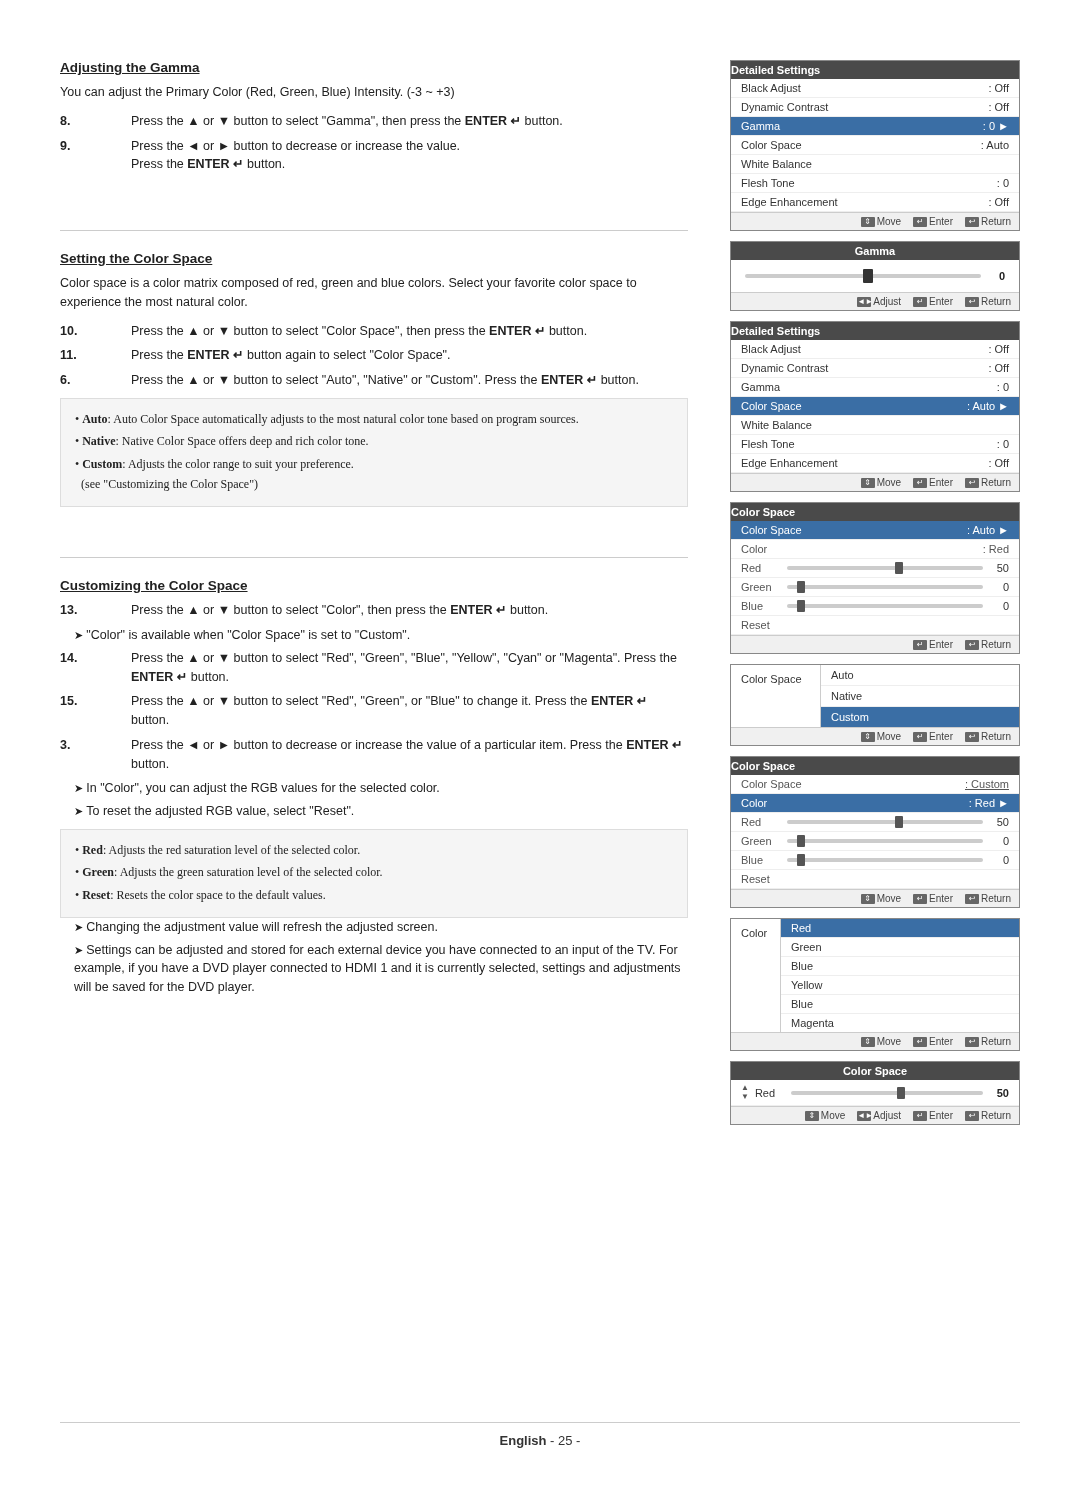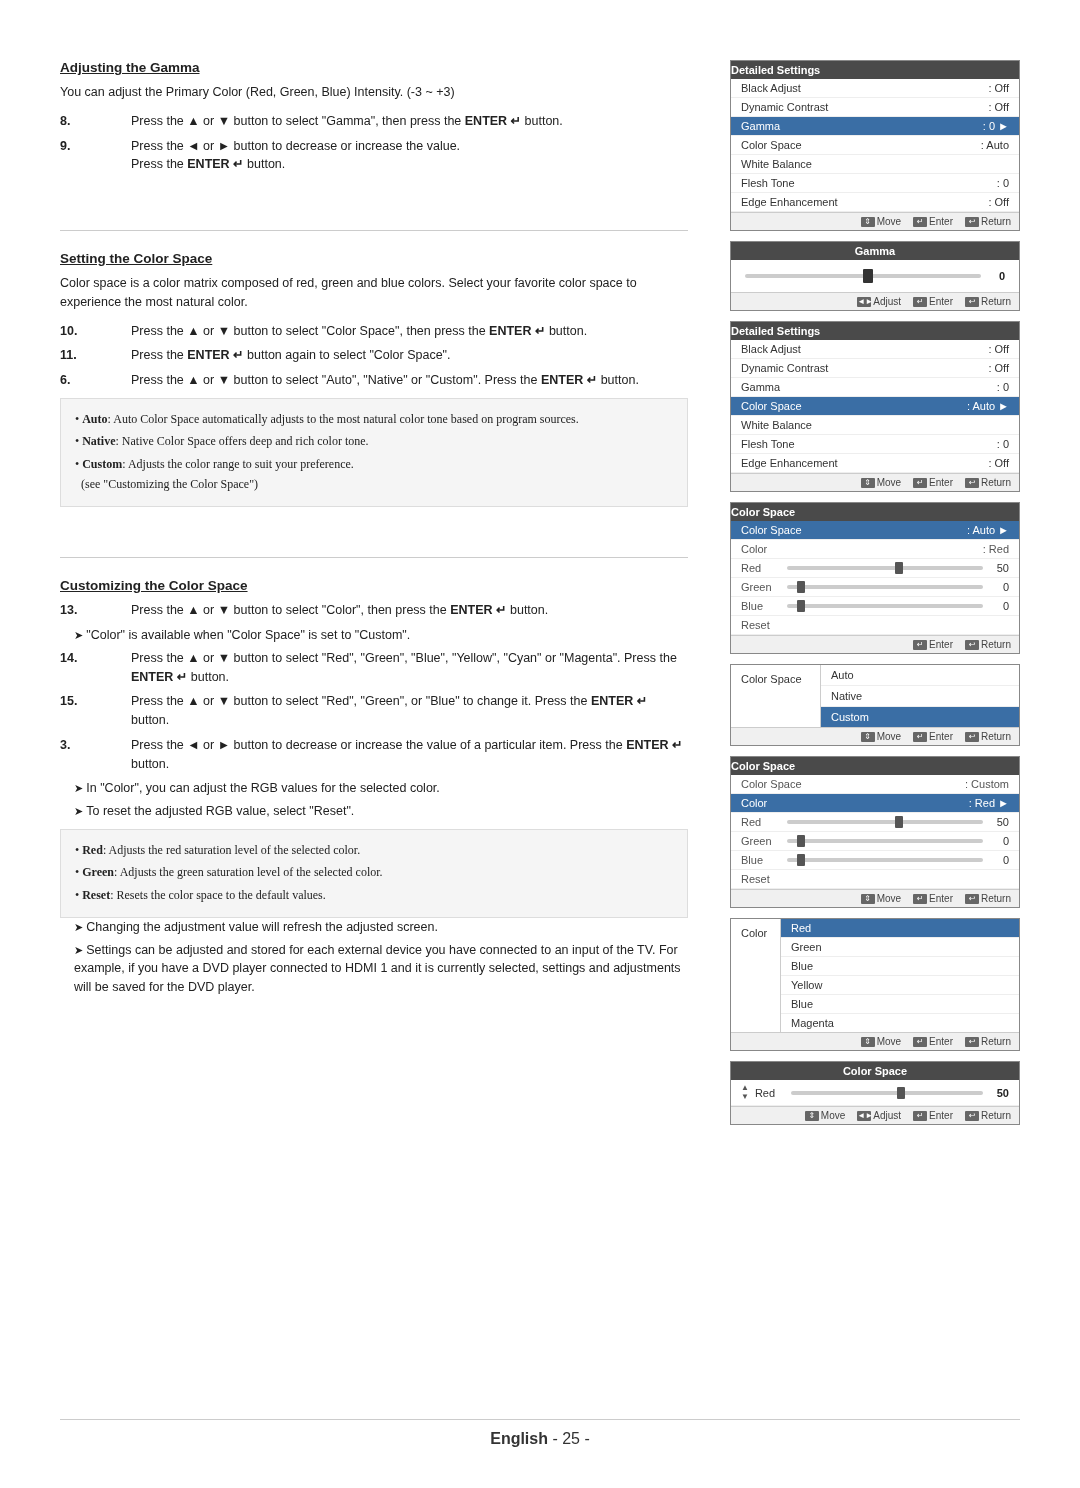--- a/index.html
+++ b/index.html
@@ -285,21 +285,21 @@
       height: 12px;
       background: #555;
       top: -4px;
       border-radius: 1px;
     }
     .bottom-cs-value { font-size: 11px; font-weight: bold; min-width: 20px; text-align: right; }
     
     .page-footer {
       text-align: center;
       margin-top: 30px;
-      font-size: 16px;
+      font-size: 13px;
       color: #333;
       border-top: 1px solid #ccc;
       padding-top: 10px;
     }
     .page-footer b { font-weight: bold; }
   </style>
 </head>
 <body>
 
 <div class="page">
@@ -522,21 +522,21 @@
           <span class="ui-panel-footer-item"><span class="ui-icon">⇕</span> Move</span>
           <span class="ui-panel-footer-item"><span class="ui-icon">↵</span> Enter</span>
           <span class="ui-panel-footer-item"><span class="ui-icon">↩</span> Return</span>
         </div>
       </div>
 
       <div class="cs-panel">
         <div class="ui-panel-title">Color Space</div>
         <div class="cs-row">
           <span class="cs-row-label">Color Space</span>
-          <span style="font-size:11px;color:#555;">: Custom</span>
+          <span style="font-size:11px;color:#555;text-decoration:underline;">: Custom</span>
         </div>
         <div class="cs-row highlighted">
           <span class="cs-row-label">Color</span>
           <span style="font-size:11px;color:#fff;">: Red ►</span>
         </div>
         <div class="cs-slider-row">
           <span class="cs-slider-label">Red</span>
           <div class="cs-slider-track">
             <div class="cs-slider-thumb" style="left:55%;"></div>
           </div>

